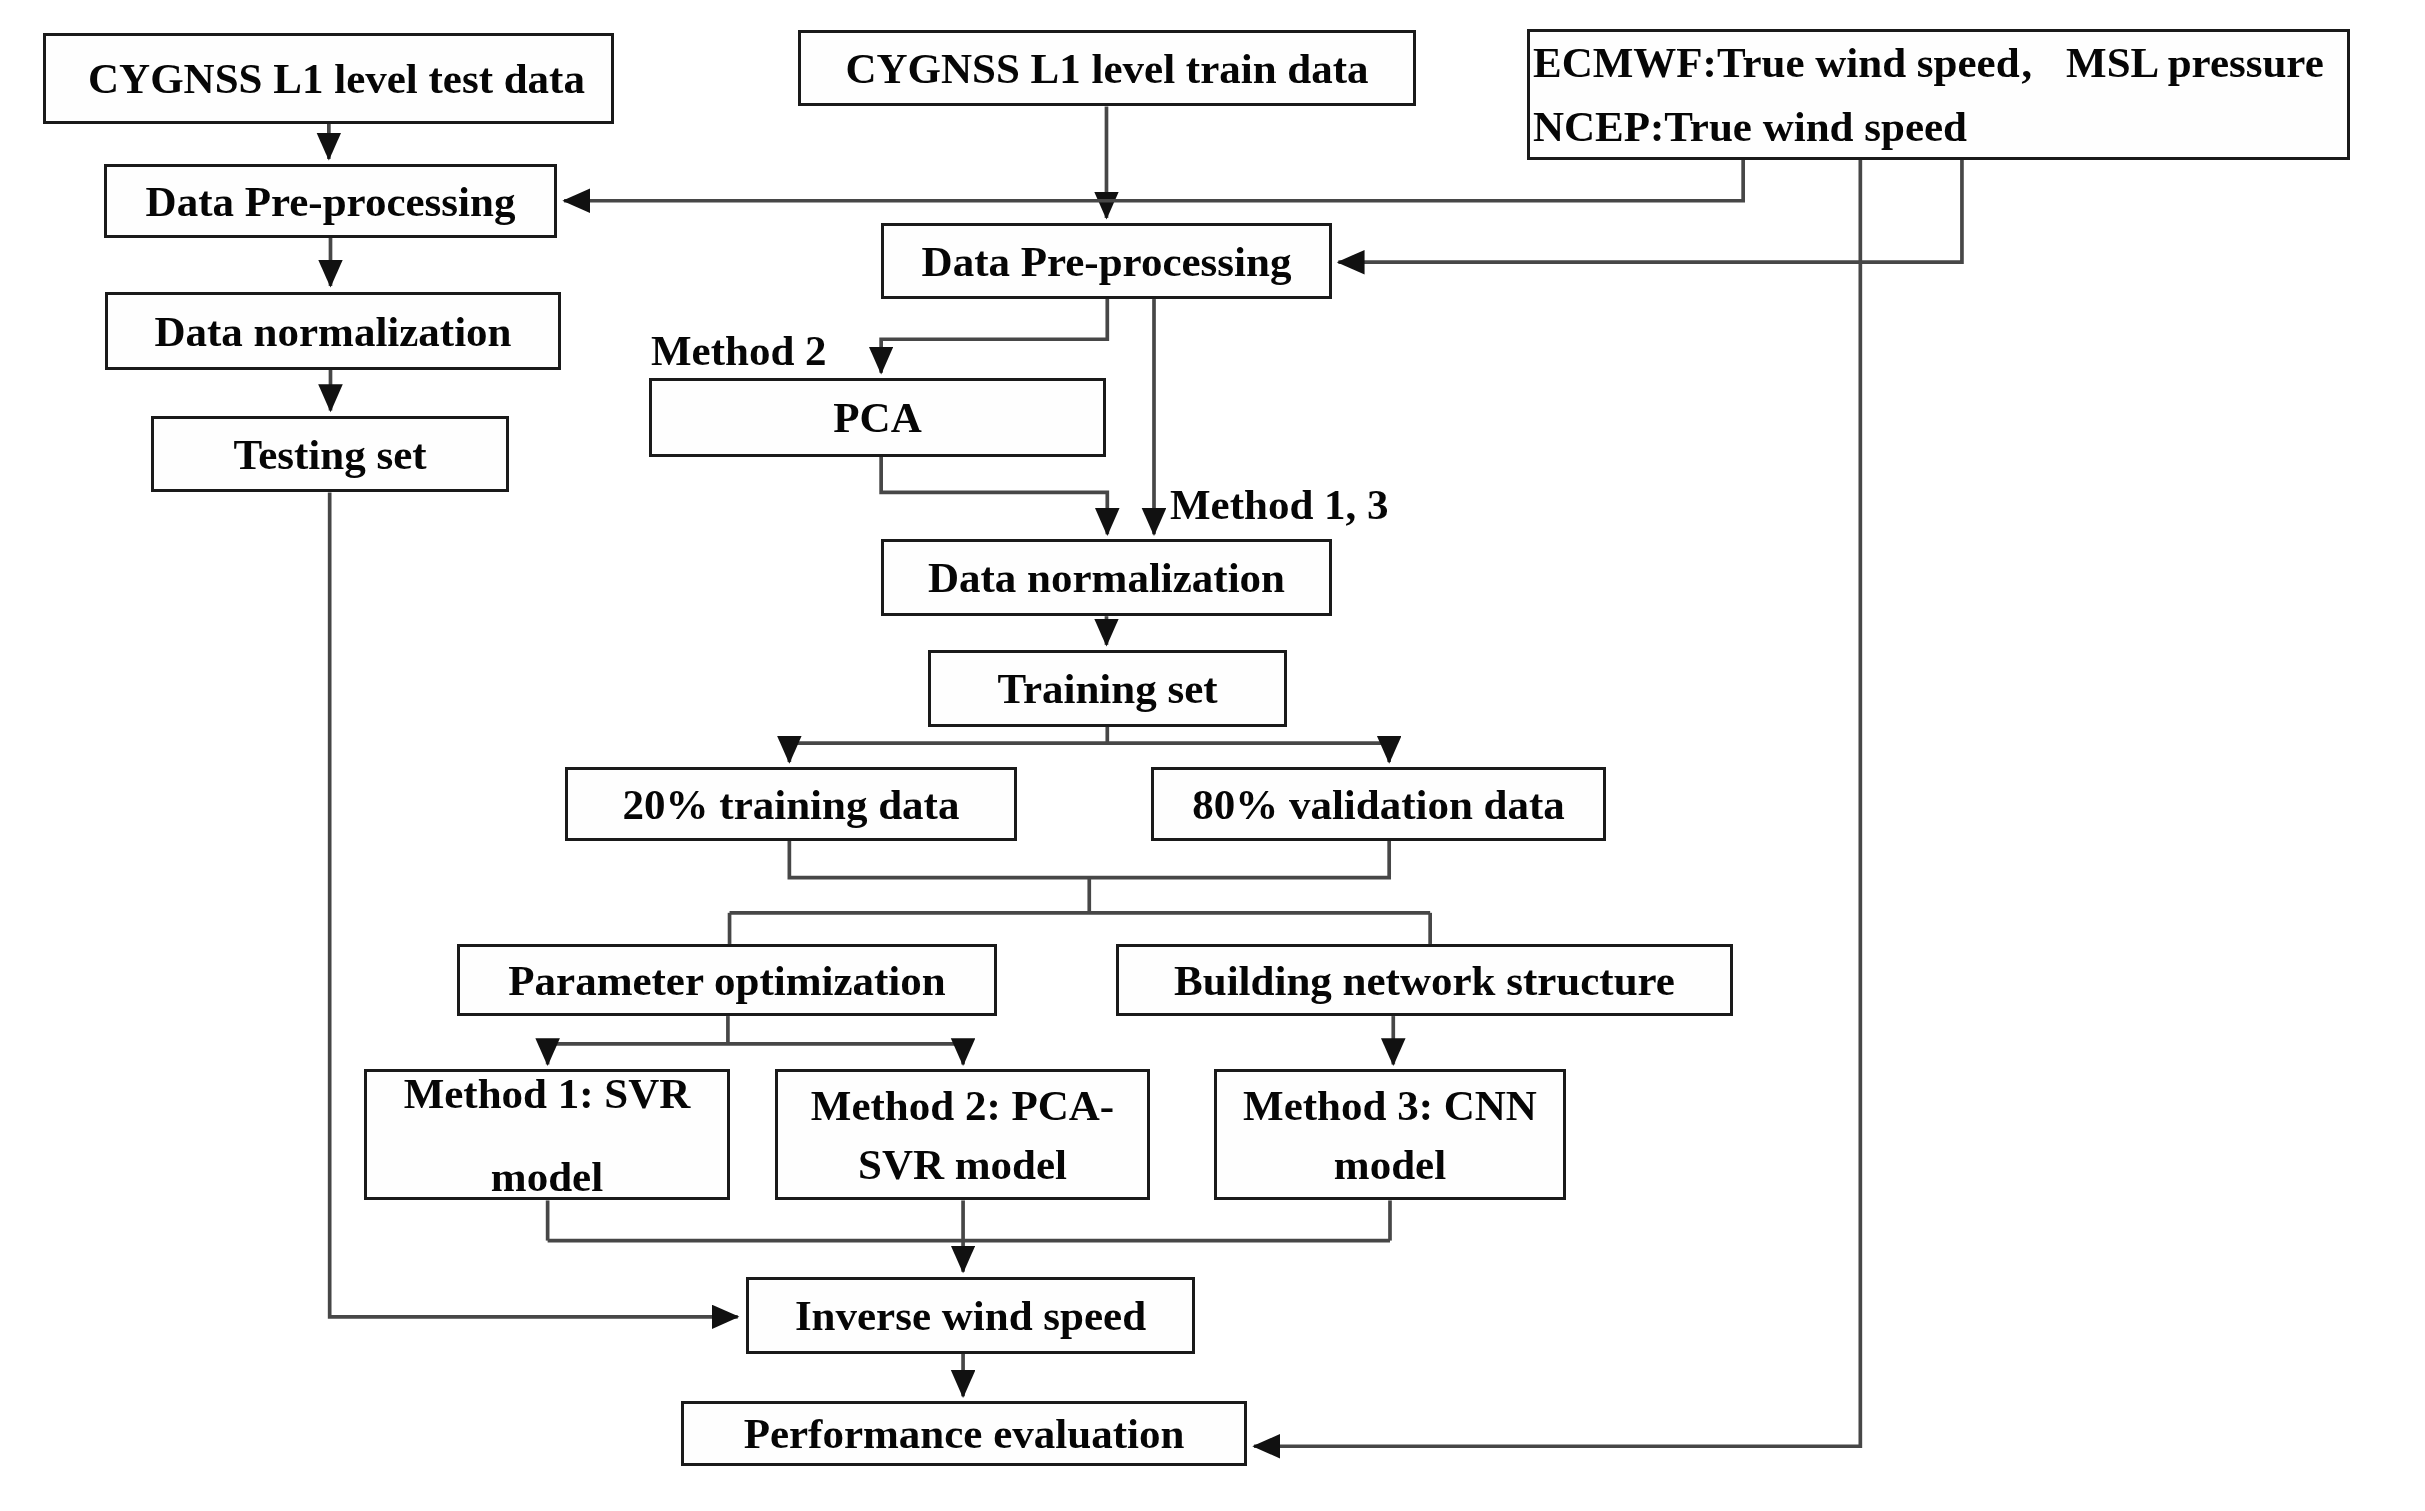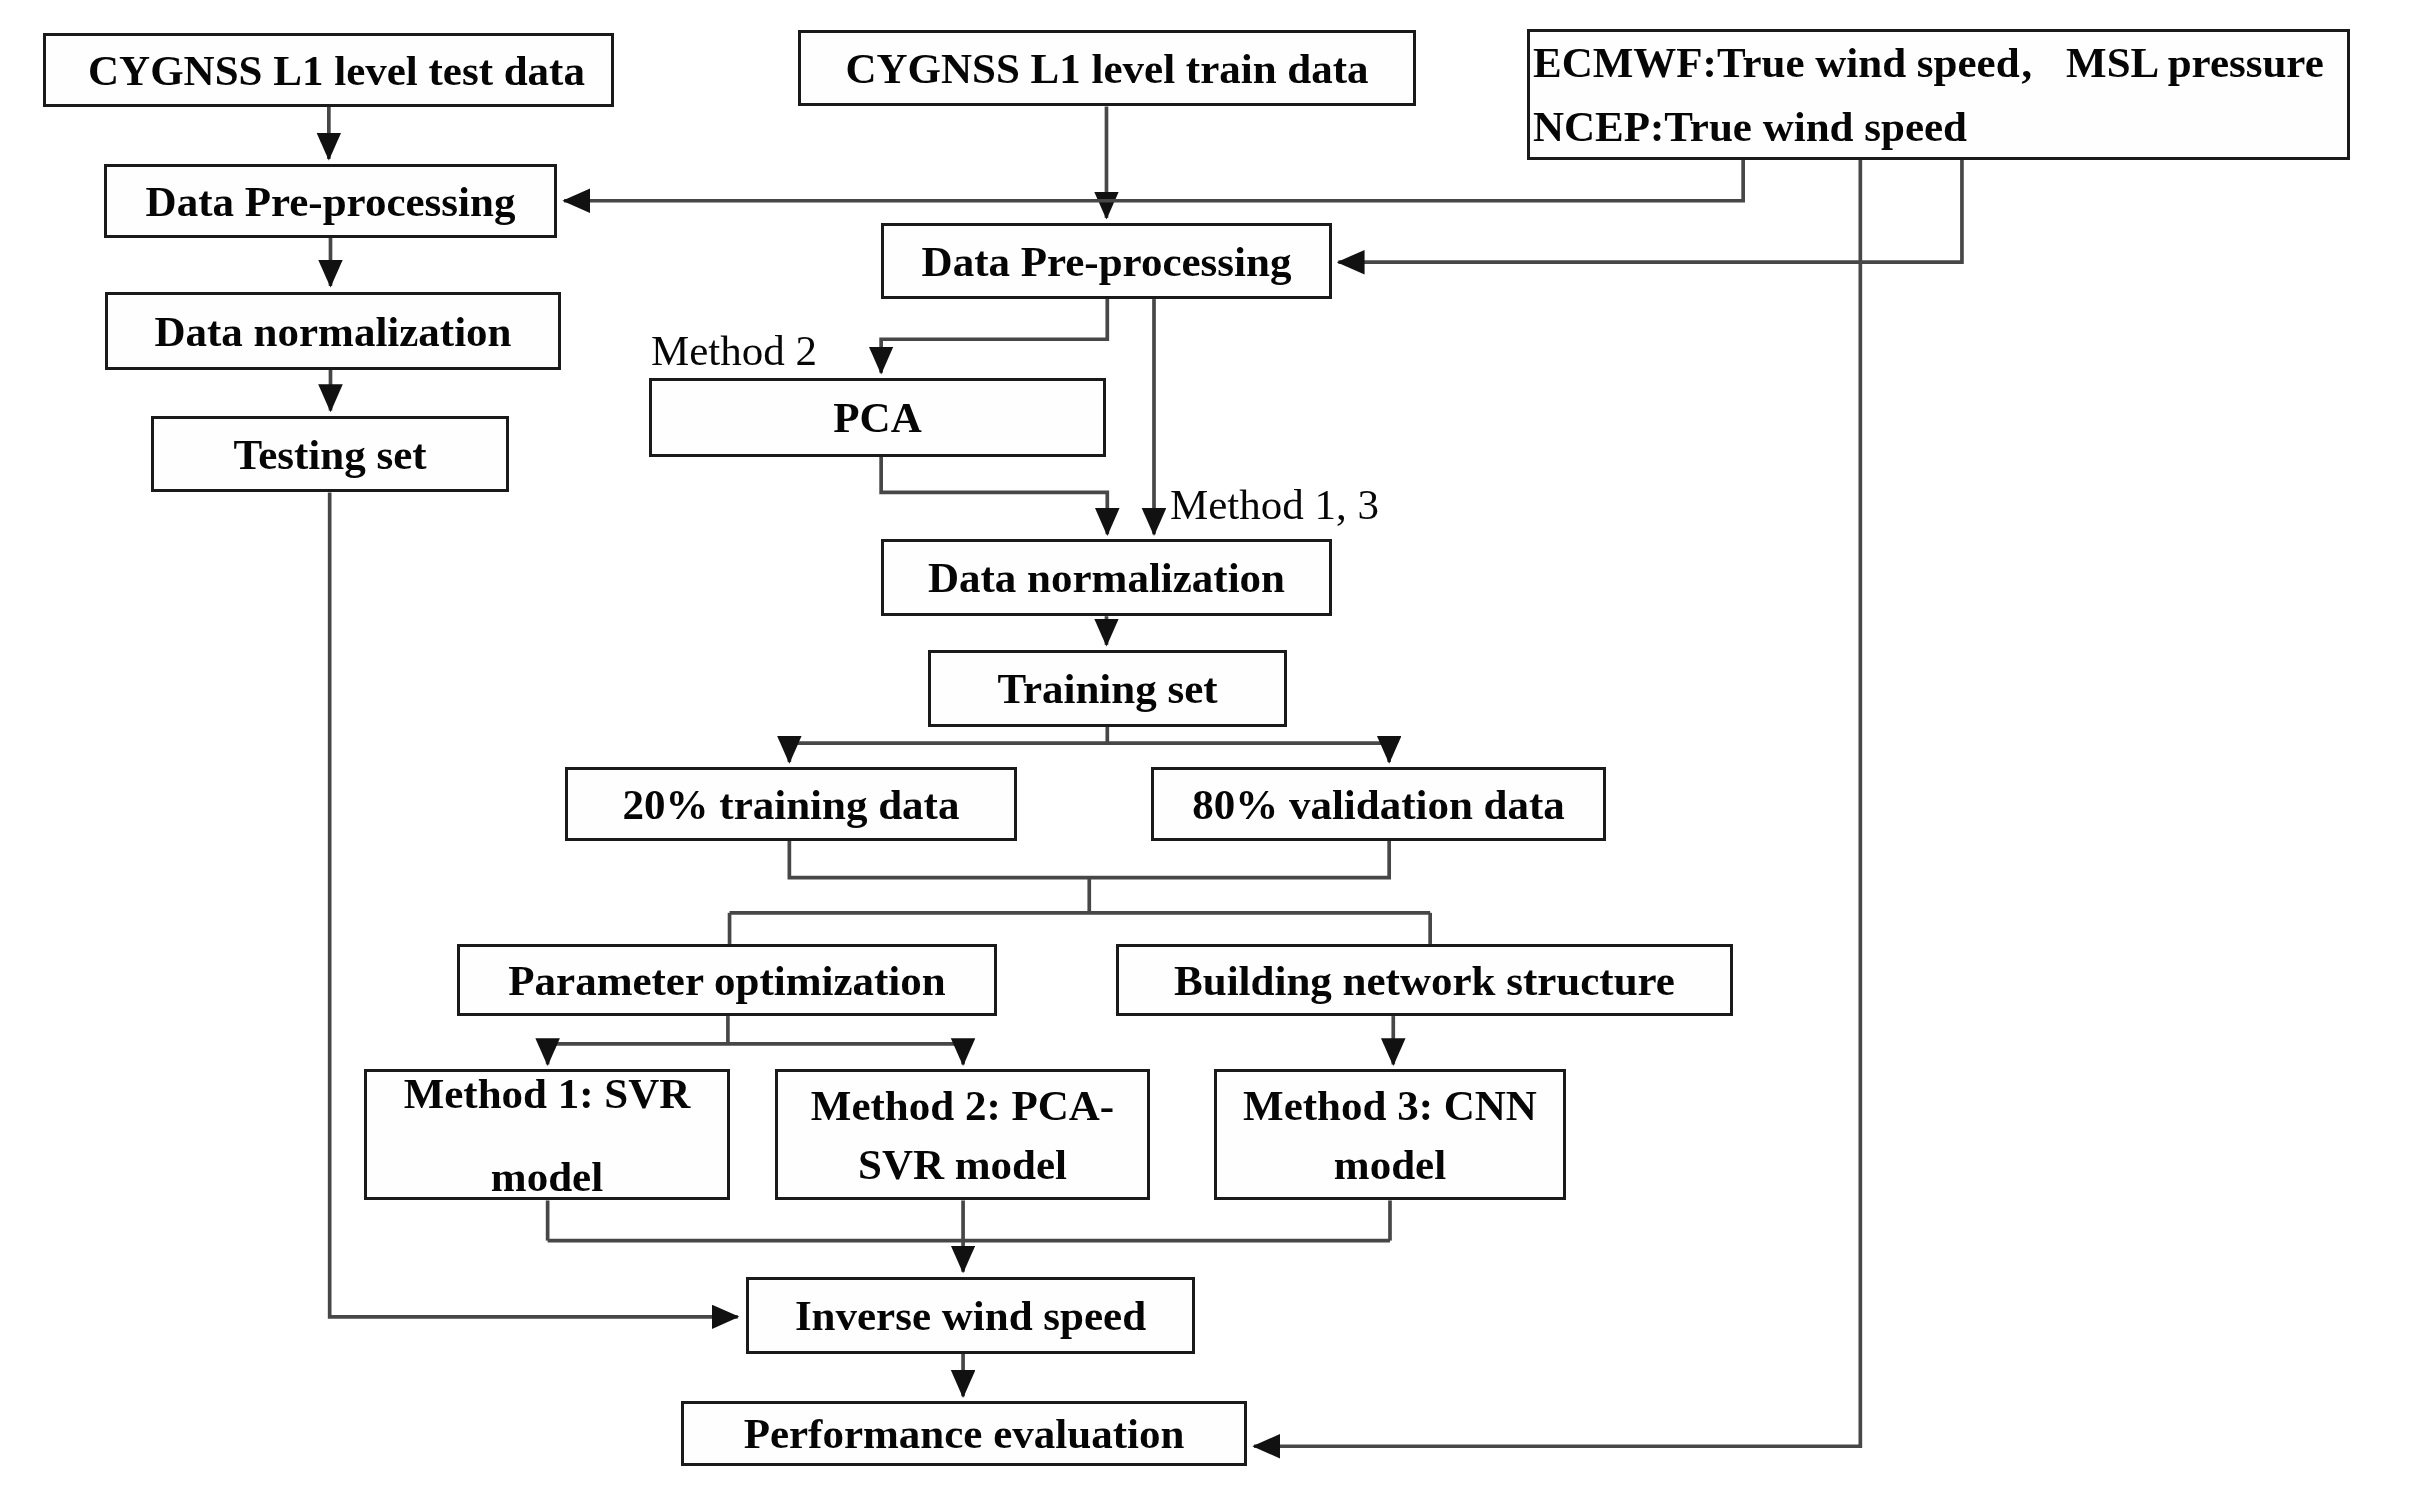--- a/index.html
+++ b/index.html
@@ -6,21 +6,21 @@
   body{width:2426px;height:1511px;position:relative;
        font-family:"Liberation Serif","DejaVu Serif",serif;}
   #canvas{position:absolute;left:0;top:0;width:2426px;height:1511px;background:#ffffff;overflow:hidden;}
   #edges{position:absolute;left:0;top:0;width:2426px;height:1511px;}
   .node{position:absolute;box-sizing:border-box;background:#fefefe;
         border:3.3px solid #1a1a1a;
         display:flex;flex-direction:column;justify-content:center;align-items:center;
         font-weight:700;font-size:43px;line-height:59px;color:#060606;
         text-align:center;white-space:nowrap;}
   .node.align-left{align-items:flex-start;padding-left:3px;text-align:left;line-height:64px;}
-  .flabel{position:absolute;font-weight:400;font-size:43px;color:#070707;white-space:nowrap;}
+  .flabel{position:absolute;font-weight:700;font-size:43px;color:#070707;white-space:nowrap;}
   #label-method2{left:651px;top:326px;}
   #label-method13{left:1170px;top:480px;}
 </style>
 </head>
 <body>
 
 <div id="canvas">
   <svg id="edges" viewBox="0 0 2960 1844" xmlns="http://www.w3.org/2000/svg">
     <defs>
       <marker id="arrowhead" markerUnits="userSpaceOnUse" markerWidth="40" markerHeight="36" refX="32" refY="15" orient="auto">
@@ -58,21 +58,21 @@
         <polyline points="1175,1465 1175,1514" fill="none" stroke="#474747" stroke-width="4.5"></polyline>
         <polyline points="1696,1465 1696,1514" fill="none" stroke="#474747" stroke-width="4.5"></polyline>
         <polyline points="668,1514 1696,1514" fill="none" stroke="#474747" stroke-width="4.5"></polyline>
         <polyline points="1175,1514 1175,1552" fill="none" stroke="#474747" stroke-width="4.5" marker-end="url(#arrowhead)"></polyline>
         <polyline points="1175,1652 1175,1704" fill="none" stroke="#474747" stroke-width="4.5" marker-end="url(#arrowhead)"></polyline>
       </g>
   </svg>
 
   <div class="flabel" id="label-method2">Method 2</div>
   <div class="flabel" id="label-method13">Method 1, 3</div>
-<div class="node" style="left: 43px; top: 33px; width: 571px; height: 74px; border-color: rgb(26, 26, 26); color: rgb(6, 6, 6); padding-left: 16px;">
+<div class="node" style="left: 43px; top: 33px; width: 571px; height: 91px; border-color: rgb(26, 26, 26); color: rgb(6, 6, 6); padding-left: 16px;">
       <span>CYGNSS L1 level test data</span>
     </div>
     <div class="node" style="left: 798px; top: 30px; width: 618px; height: 76px; border-color: rgb(26, 26, 26); color: rgb(6, 6, 6);">
       <span>CYGNSS L1 level train data</span>
     </div>
     <div class="node align-left" style="left: 1527px; top: 29px; width: 823px; height: 131px; border-color: rgb(26, 26, 26); color: rgb(6, 6, 6);">
       <span>ECMWF:True wind speed‚  MSL pressure</span>
       <span>NCEP:True wind speed</span>
     </div>
     <div class="node" style="left: 104px; top: 164px; width: 453px; height: 74px; border-color: rgb(26, 26, 26); color: rgb(6, 6, 6);">

